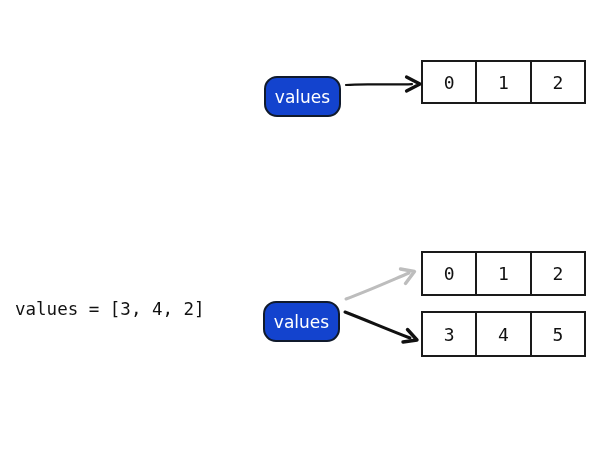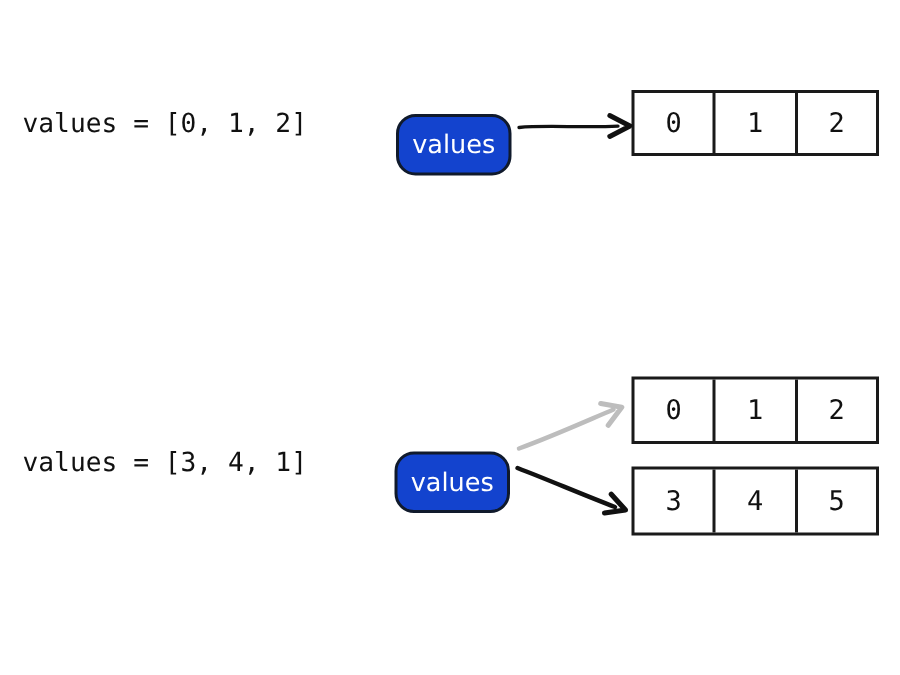--- a/index.html
+++ b/index.html
@@ -81,33 +81,32 @@
   }
   .arrow-layer path { fill: none; stroke-linecap: round; stroke-linejoin: round; }
   .stroke-black { stroke: var(--arrow-black); }
   .stroke-gray  { stroke: var(--arrow-gray); }
 </style>
 </head>
 <body>
 
 <div class="canvas">
 
-  <div class="code step1">values = [0, 1, 2]</div>
 
   <div class="pill step1">
     <span>values</span>
   </div>
 
   <div class="array a1">
     <div class="cell">0</div>
     <div class="cell">1</div>
     <div class="cell">2</div>
   </div>
 
-  <div class="code step2">values = [3, 4, 1]</div>
+  <div class="code step2">values = [3, 4, 2]</div>
 
   <div class="pill step2">
     <span>values</span>
   </div>
 
   <div class="array a2">
     <div class="cell">0</div>
     <div class="cell">1</div>
     <div class="cell">2</div>
   </div>

